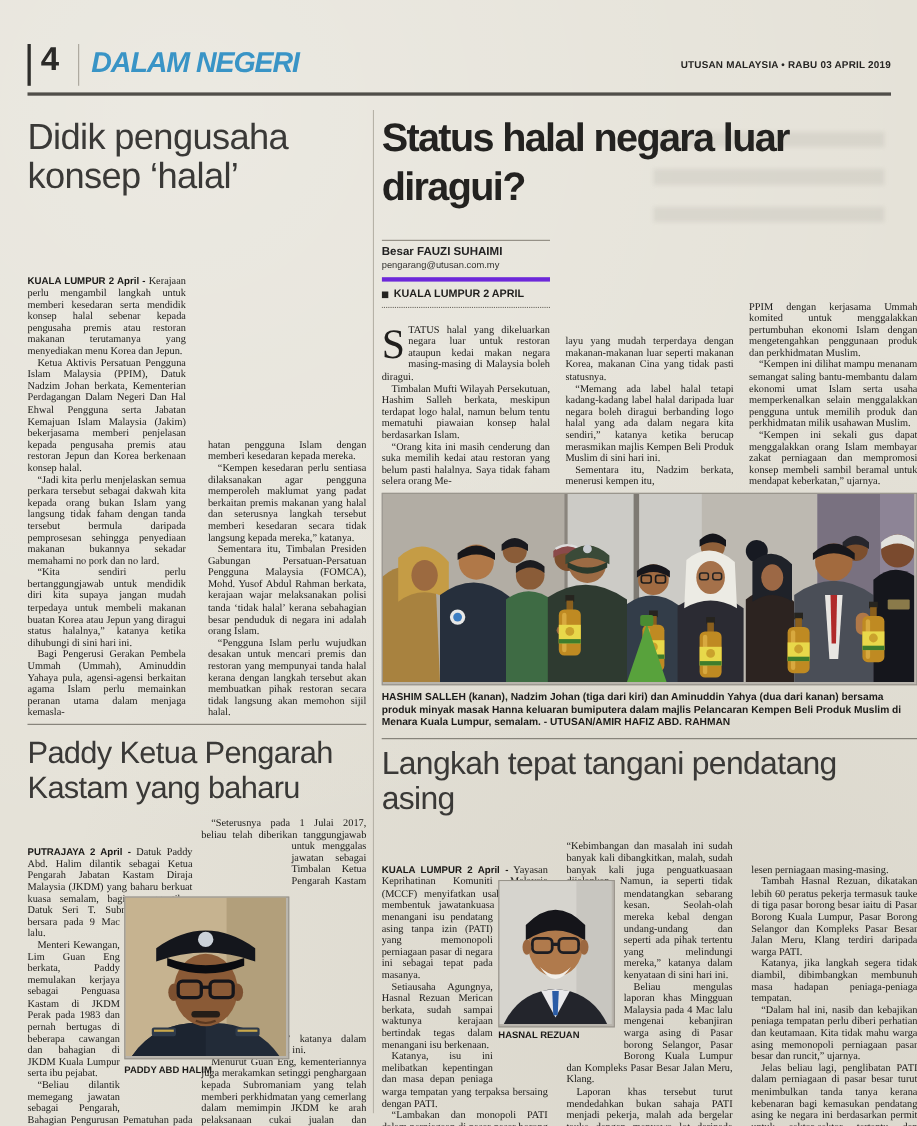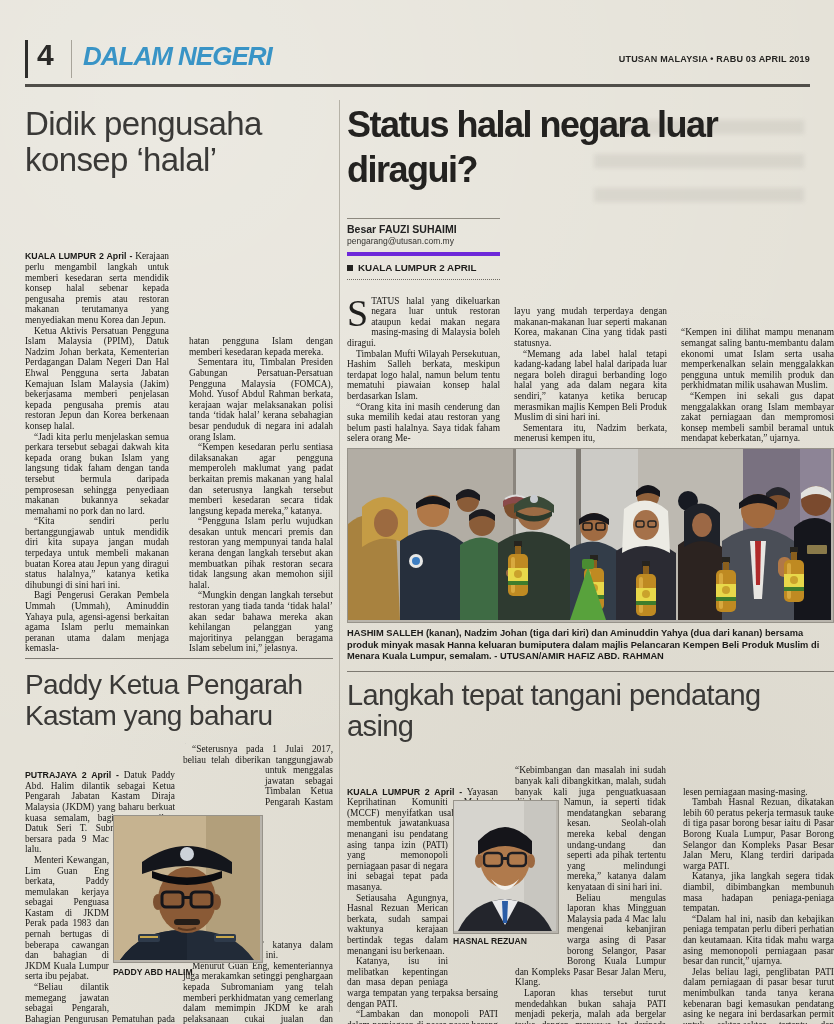--- a/index.html
+++ b/index.html
@@ -109,24 +109,23 @@
     <div class="cols didik-body">
       <div class="bcol">
         <p><span class="lead-in">KUALA LUMPUR 2 April -</span> <span>Kerajaan perlu mengambil langkah untuk memberi kesedaran serta mendidik konsep halal sebenar kepada pengusaha premis atau restoran makanan terutamanya yang menyediakan menu Korea dan Jepun.</span></p>
         <p>Ketua Aktivis Persatuan Pengguna Islam Malaysia (PPIM), Datuk Nadzim Johan berkata, Kementerian Perdagangan Dalam Negeri Dan Hal Ehwal Pengguna serta Jabatan Kemajuan Islam Malaysia (Jakim) bekerjasama memberi penjelasan kepada pengusaha premis atau restoran Jepun dan Korea berkenaan konsep halal.</p>
         <p>“Jadi kita perlu menjelaskan semua perkara tersebut sebagai dakwah kita kepada orang bukan Islam yang langsung tidak faham dengan tanda tersebut bermula daripada pemprosesan sehingga penyediaan makanan bukannya sekadar memahami no pork dan no lard.</p>
         <p>“Kita sendiri perlu bertanggungjawab untuk mendidik diri kita supaya jangan mudah terpedaya untuk membeli makanan buatan Korea atau Jepun yang diragui status halalnya,” katanya ketika dihubungi di sini hari ini.</p>
         <p>Bagi Pengerusi Gerakan Pembela Ummah (Ummah), Aminuddin Yahaya pula, agensi-agensi berkaitan agama Islam perlu memainkan peranan utama dalam menjaga kemasla-</p>
       </div>
       <div class="bcol">
         <p>hatan pengguna Islam dengan memberi kesedaran kepada mereka.</p>
+        <p>“Kempen kesedaran perlu sentiasa dilaksanakan agar pengguna memperoleh maklumat yang padat berkaitan premis makanan yang halal dan seterusnya langkah tersebut memberi kesedaran secara tidak langsung kepada mereka,” katanya.</p>
         <p>Sementara itu, Timbalan Presiden Gabungan Persatuan-Persatuan Pengguna Malaysia (FOMCA), Mohd. Yusof Abdul Rahman berkata, kerajaan wajar melaksanakan polisi tanda ‘tidak halal’ kerana sebahagian besar penduduk di negara ini adalah orang Islam.</p>
-        <p>“Kempen kesedaran perlu sentiasa dilaksanakan agar pengguna memperoleh maklumat yang padat berkaitan premis makanan yang halal dan seterusnya langkah tersebut memberi kesedaran secara tidak langsung kepada mereka,” katanya.</p>
         <p>“Pengguna Islam perlu wujudkan desakan untuk mencari premis dan restoran yang mempunyai tanda halal kerana dengan langkah tersebut akan membuatkan pihak restoran secara tidak langsung akan memohon sijil halal.</p>
-        <p>“Mungkin dengan langkah tersebut restoran yang tiada tanda ‘tidak halal’ akan sedar bahawa mereka akan kehilangan pelanggan yang majoritinya pelanggan beragama Islam sebelum ini,” jelasnya.</p>
       </div>
     </div>
   </div>
 
   <hr class="section-rule">
 
   <div>
     <div class="hl-light paddy-hl">Paddy Ketua Pengarah Kastam yang baharu</div>
     <div class="cols paddy-body">
       <div class="bcol">
@@ -190,20 +189,21 @@
         <p><span class="dropcap">S</span><span>TATUS halal yang dikeluarkan negara luar untuk restoran ataupun kedai makan negara masing-masing di Malaysia boleh diragui.</span></p>
         <p>Timbalan Mufti Wilayah Persekutuan, Hashim Salleh berkata, meskipun terdapat logo halal, namun belum tentu mematuhi piawaian konsep halal berdasarkan Islam.</p>
         <p>“Orang kita ini masih cenderung dan suka memilih kedai atau restoran yang belum pasti halalnya. Saya tidak faham selera orang Me-</p>
       </div>
       <div class="bcol">
         <p>layu yang mudah terperdaya dengan makanan-makanan luar seperti makanan Korea, makanan Cina yang tidak pasti statusnya.</p>
         <p>“Memang ada label halal tetapi kadang-kadang label halal daripada luar negara boleh diragui berbanding logo halal yang ada dalam negara kita sendiri,” katanya ketika berucap merasmikan majlis Kempen Beli Produk Muslim di sini hari ini.</p>
         <p>Sementara itu, Nadzim berkata, menerusi kempen itu,</p>
       </div>
       <div class="bcol">
+        <p>PPIM dengan kerjasama Ummah komited untuk menggalakkan pertumbuhan ekonomi Islam dengan mengetengahkan penggunaan produk dan perkhidmatan Muslim.</p>
         <p>“Kempen ini dilihat mampu menanam semangat saling bantu-membantu dalam ekonomi umat Islam serta usaha memperkenalkan selain menggalakkan pengguna untuk memilih produk dan perkhidmatan milik usahawan Muslim.</p>
         <p>“Kempen ini sekali gus dapat menggalakkan orang Islam membayar zakat perniagaan dan mempromosi konsep membeli sambil beramal untuk mendapat keberkatan,” ujarnya.</p>
       </div>
     </div>
 
     <div class="photo-frame main-photo">
       <svg width="483" height="171" viewBox="0 0 483 171">
         <rect width="483" height="171" fill="#bdb9b1"></rect>
         <rect width="165" height="171" fill="#b2ada4"></rect>
         <rect x="165" width="125" height="171" fill="#cccbc6"></rect>

